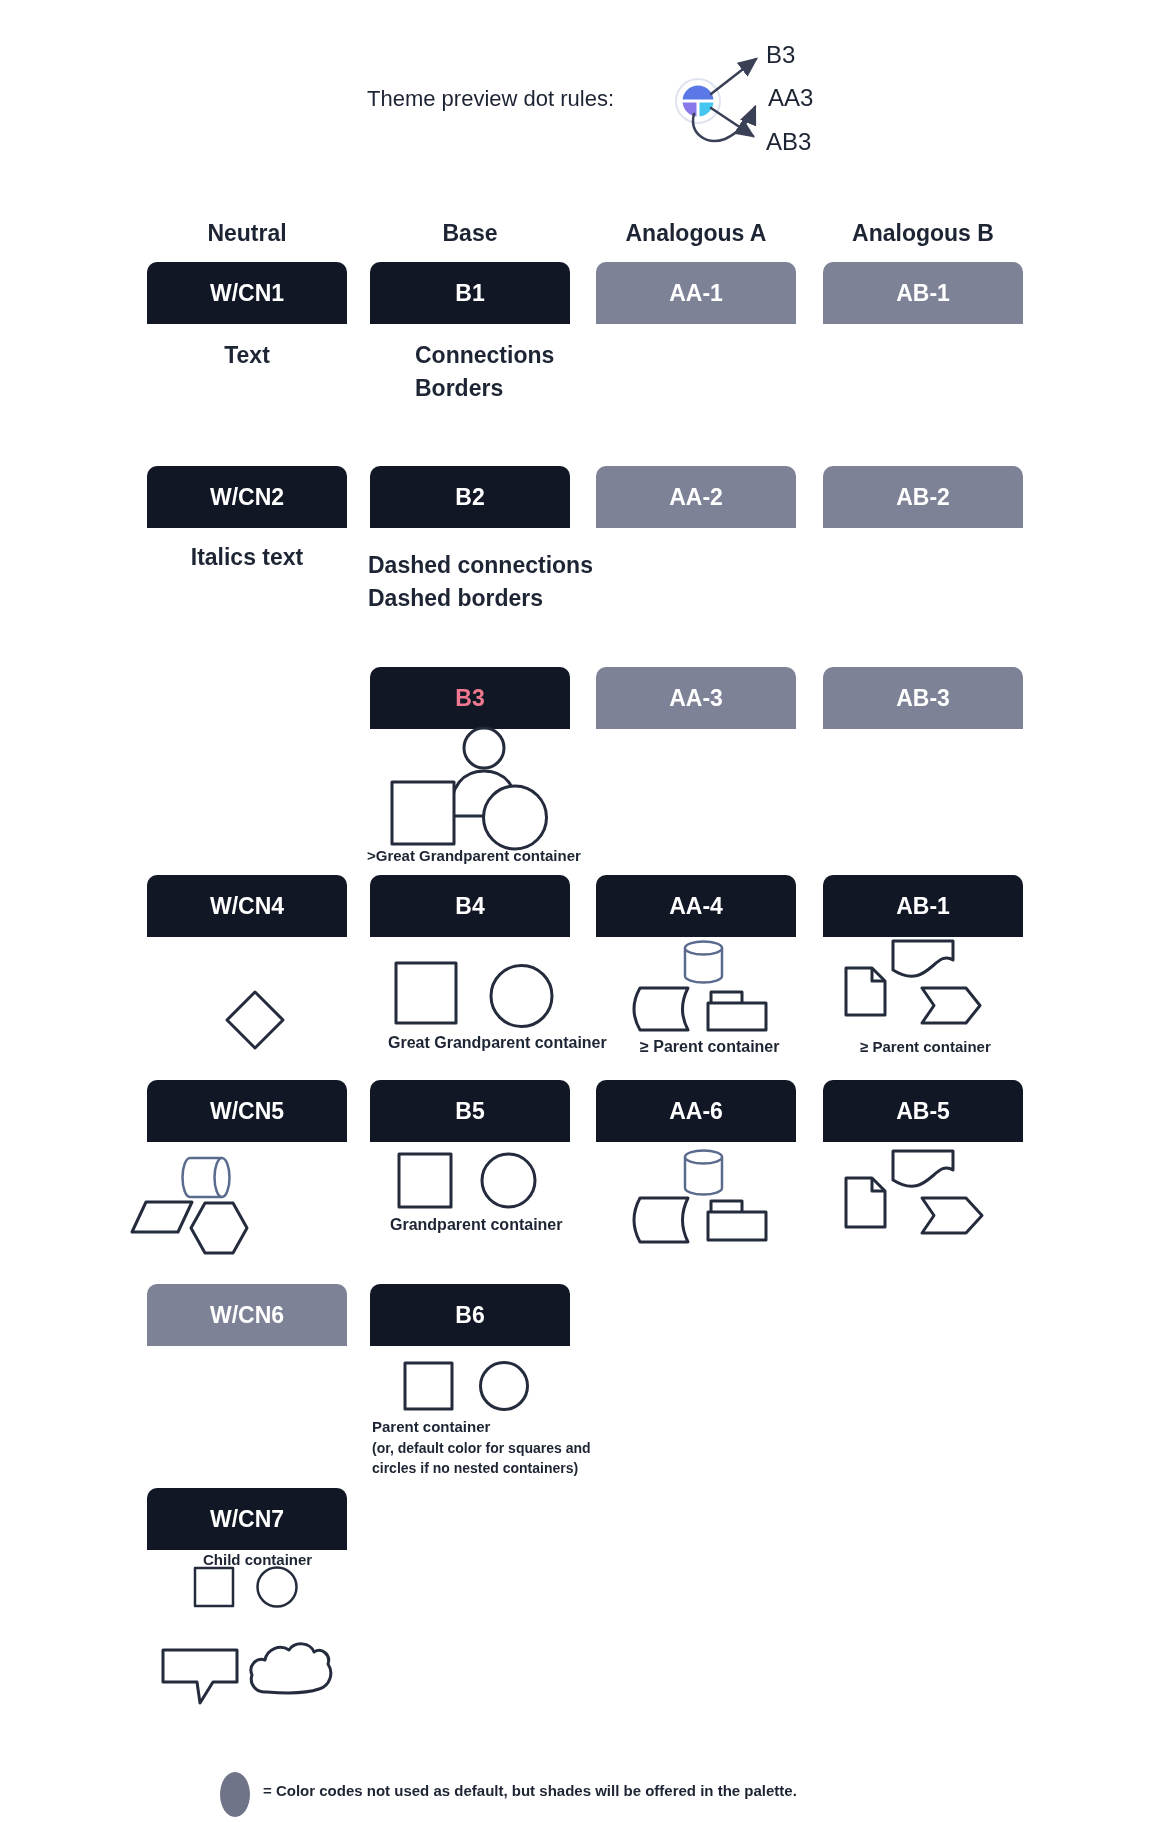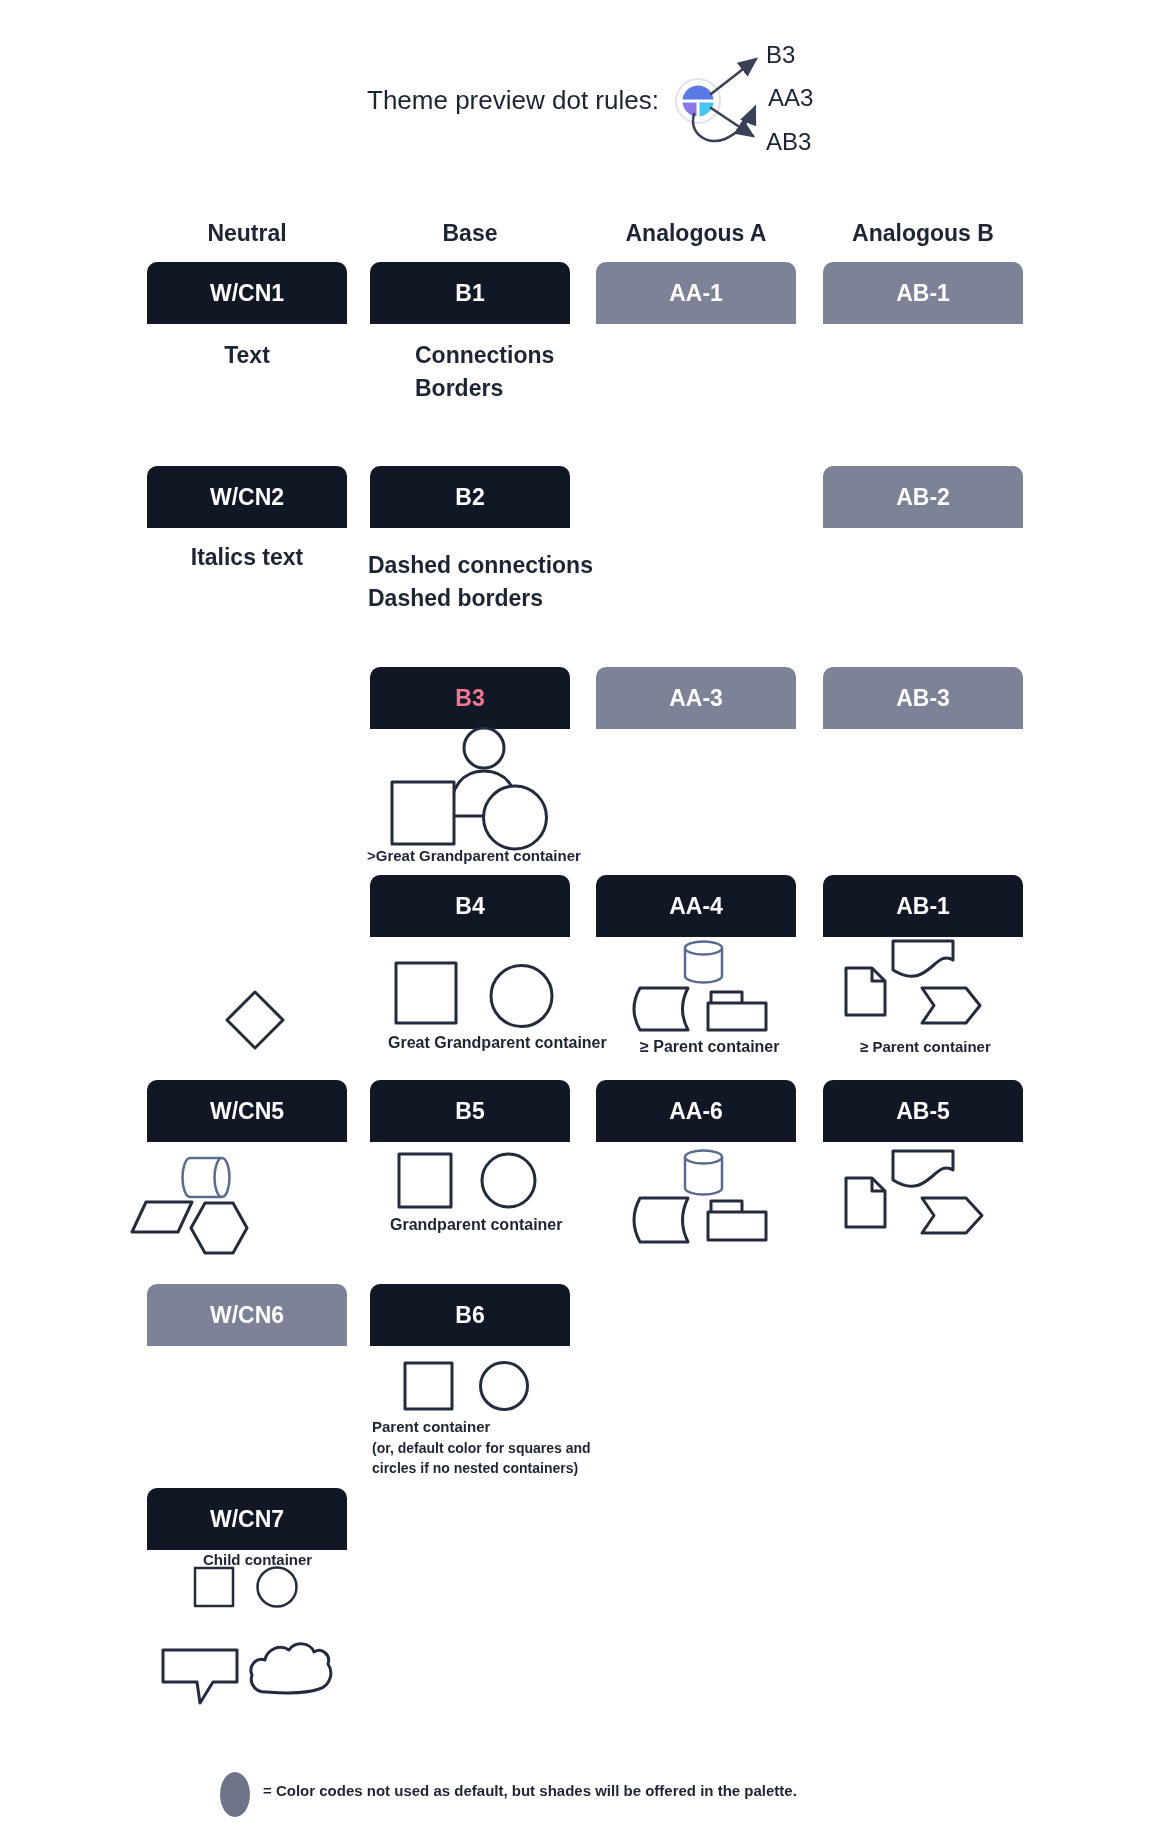--- a/index.html
+++ b/index.html
@@ -1,20 +1,20 @@
 <!DOCTYPE html>
 <html style="--chip-dark: #121726; --chip-gray: #7d8296; --chip-text: #ffffff; --b3-pink: #f0798f; --ink: #1d2433; --shape-stroke: #242b3d; --cylinder-stroke: #5a6b8e; --dot-blue: #5b79e6; --dot-purple: #8878e8; --dot-cyan: #45c6f0; --dot-ring: #dfe3f0; --arrow: #3a4157; --legend-dot: #6f7489;"><head>
 <meta charset="utf-8">
 <style>
   html,body{margin:0;padding:0;background:#fff;}
   .canvas{position:relative;width:1164px;height:1822px;background:#fff;overflow:hidden;
           font-family:"Liberation Sans","DejaVu Sans",sans-serif;color:var(--ink);}
   .shapes-layer{position:absolute;left:0;top:0;width:1164px;height:1822px;}
   .t{position:absolute;white-space:nowrap;color:var(--ink);font-weight:700;line-height:1.15;}
-  .t.title{font-weight:400;font-size:26px;}
+  .t.title{font-weight:400;font-size:22px;}
   .t.dotlabel{font-weight:400;font-size:24px;}
   .t.header{font-size:23px;width:200px;text-align:center;}
   .t.note{font-size:23px;}
   .t.center200{width:200px;text-align:center;}
   .t.s14{font-size:14px;}
   .t.s15{font-size:15px;}
   .t.s16{font-size:16px;}
   .t.legendtext{font-size:15px;}
   .chip{position:absolute;width:200px;height:62px;border-radius:10px 10px 0 0;
         display:flex;align-items:center;justify-content:center;
@@ -46,26 +46,28 @@
   <div class="t header" style="left:596px;top:220px">Analogous A</div>
   <div class="t header" style="left:823px;top:220px">Analogous B</div>
 
   <div class="chip dark" style="left:147px;top:262px">W/CN1</div>
   <div class="chip dark" style="left:370px;top:262px">B1</div>
   <div class="chip gray" style="left:596px;top:262px">AA-1</div>
   <div class="chip gray" style="left:823px;top:262px">AB-1</div>
 
   <div class="chip dark" style="left:147px;top:466px">W/CN2</div>
   <div class="chip dark" style="left:370px;top:466px">B2</div>
+  <div class="chip gray" style="left:596px;top:466px">AA-2</div>
   <div class="chip gray" style="left:823px;top:466px">AB-2</div>
 
   <div class="chip dark pink" style="left:370px;top:667px">B3</div>
   <div class="chip gray" style="left:596px;top:667px">AA-3</div>
   <div class="chip gray" style="left:823px;top:667px">AB-3</div>
 
+  <div class="chip dark" style="left:147px;top:875px">W/CN4</div>
   <div class="chip dark" style="left:370px;top:875px">B4</div>
   <div class="chip dark" style="left:596px;top:875px">AA-4</div>
   <div class="chip dark" style="left:823px;top:875px">AB-1</div>
 
   <div class="chip dark" style="left:147px;top:1080px">W/CN5</div>
   <div class="chip dark" style="left:370px;top:1080px">B5</div>
   <div class="chip dark" style="left:596px;top:1080px">AA-6</div>
   <div class="chip dark" style="left:823px;top:1080px">AB-5</div>
 
   <div class="chip gray" style="left:147px;top:1284px">W/CN6</div>

